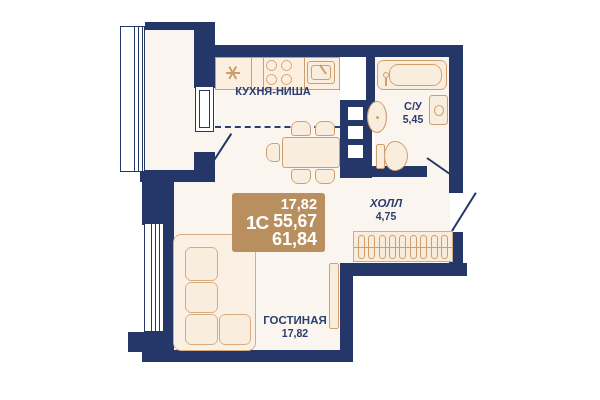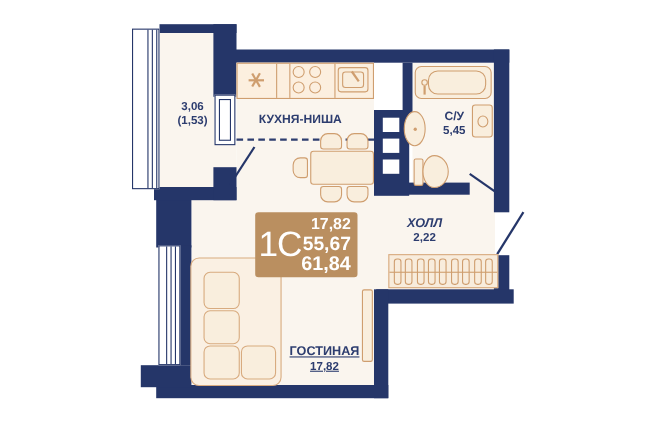--- a/index.html
+++ b/index.html
@@ -14,21 +14,21 @@
   .furn{position:absolute;background:#f9eedd;border:1.5px solid #cf9e6f;box-sizing:border-box;}
   .furnline{position:absolute;background:#cf9e6f;}
   .swing{position:absolute;height:0;border-top:2px solid #253669;transform-origin:0 50%;}
   .dash{position:absolute;height:0;border-top:2px dashed #2d3d6f;}
   .lbl{position:absolute;color:#2d3d6f;font-weight:700;text-align:center;line-height:13px;}
   .lbl .nm{font-size:11px;display:block;}
   .lbl .ar{font-size:10.5px;display:block;font-weight:700;}
   .circ{position:absolute;border:1.5px solid #cf9e6f;border-radius:50%;box-sizing:border-box;background:#f9eedd;}
   .unitbox{position:absolute;left:232px;top:193px;width:93px;height:59px;background:#ba8f60;
            border-radius:3px;display:flex;align-items:center;color:#ffffff;}
-  .unitbox .code{font-size:32px;font-weight:400;padding-left:3px;letter-spacing:-1px;}
+  .unitbox .code{font-size:19px;font-weight:700;padding-left:14px;letter-spacing:-1px;}
   .unitbox .nums{flex:1;display:flex;flex-direction:column;align-items:flex-end;padding-right:8px;font-weight:700;}
   .unitbox .n1{font-size:14.5px;line-height:16px;}
   .unitbox .n2{font-size:17.5px;line-height:18px;}
   .unitbox .n3{font-size:18px;line-height:19px;}
   .hanger{width:5px;height:22px;border:1px solid #cf9e6f;border-radius:3px;background:#f8ecdc;}
   .snowbar{position:absolute;left:0;top:6px;width:14px;height:1.5px;background:#cf9e6f;}
 </style>
 </head>
 <body>
 
@@ -146,33 +146,29 @@
 
   <div class="unitbox">
     <span class="code">1С</span>
     <span class="nums">
       <span class="n1">17,82</span>
       <span class="n2">55,67</span>
       <span class="n3">61,84</span>
     </span>
   </div>
 
-  <div class="lbl" style="left:140px;top:91px;width:70px;">
-    <span class="ar">3,06</span>
-    <span class="ar">(1,53)</span>
-  </div>
-  <div class="lbl" style="left:210px;top:103px;width:126px;">
+  <div class="lbl" style="left:210px;top:85px;width:126px;">
     <span class="nm">КУХНЯ-НИША</span>
   </div>
   <div class="lbl" style="left:383px;top:100px;width:60px;">
     <span class="nm">С/У</span>
     <span class="ar">5,45</span>
   </div>
   <div class="lbl" style="left:350px;top:197px;width:72px;">
     <span class="nm" style="font-size:11.5px;font-style:italic;">ХОЛЛ</span>
-    <span class="ar">2,22</span>
+    <span class="ar">4,75</span>
   </div>
-  <div class="lbl" style="left:255px;top:314px;width:80px;text-decoration:underline;">
+  <div class="lbl" style="left:255px;top:314px;width:80px;">
     <span class="nm" style="font-size:11.5px;">ГОСТИНАЯ</span>
     <span class="ar">17,82</span>
   </div>
 
 </div>
 
 </body></html>

